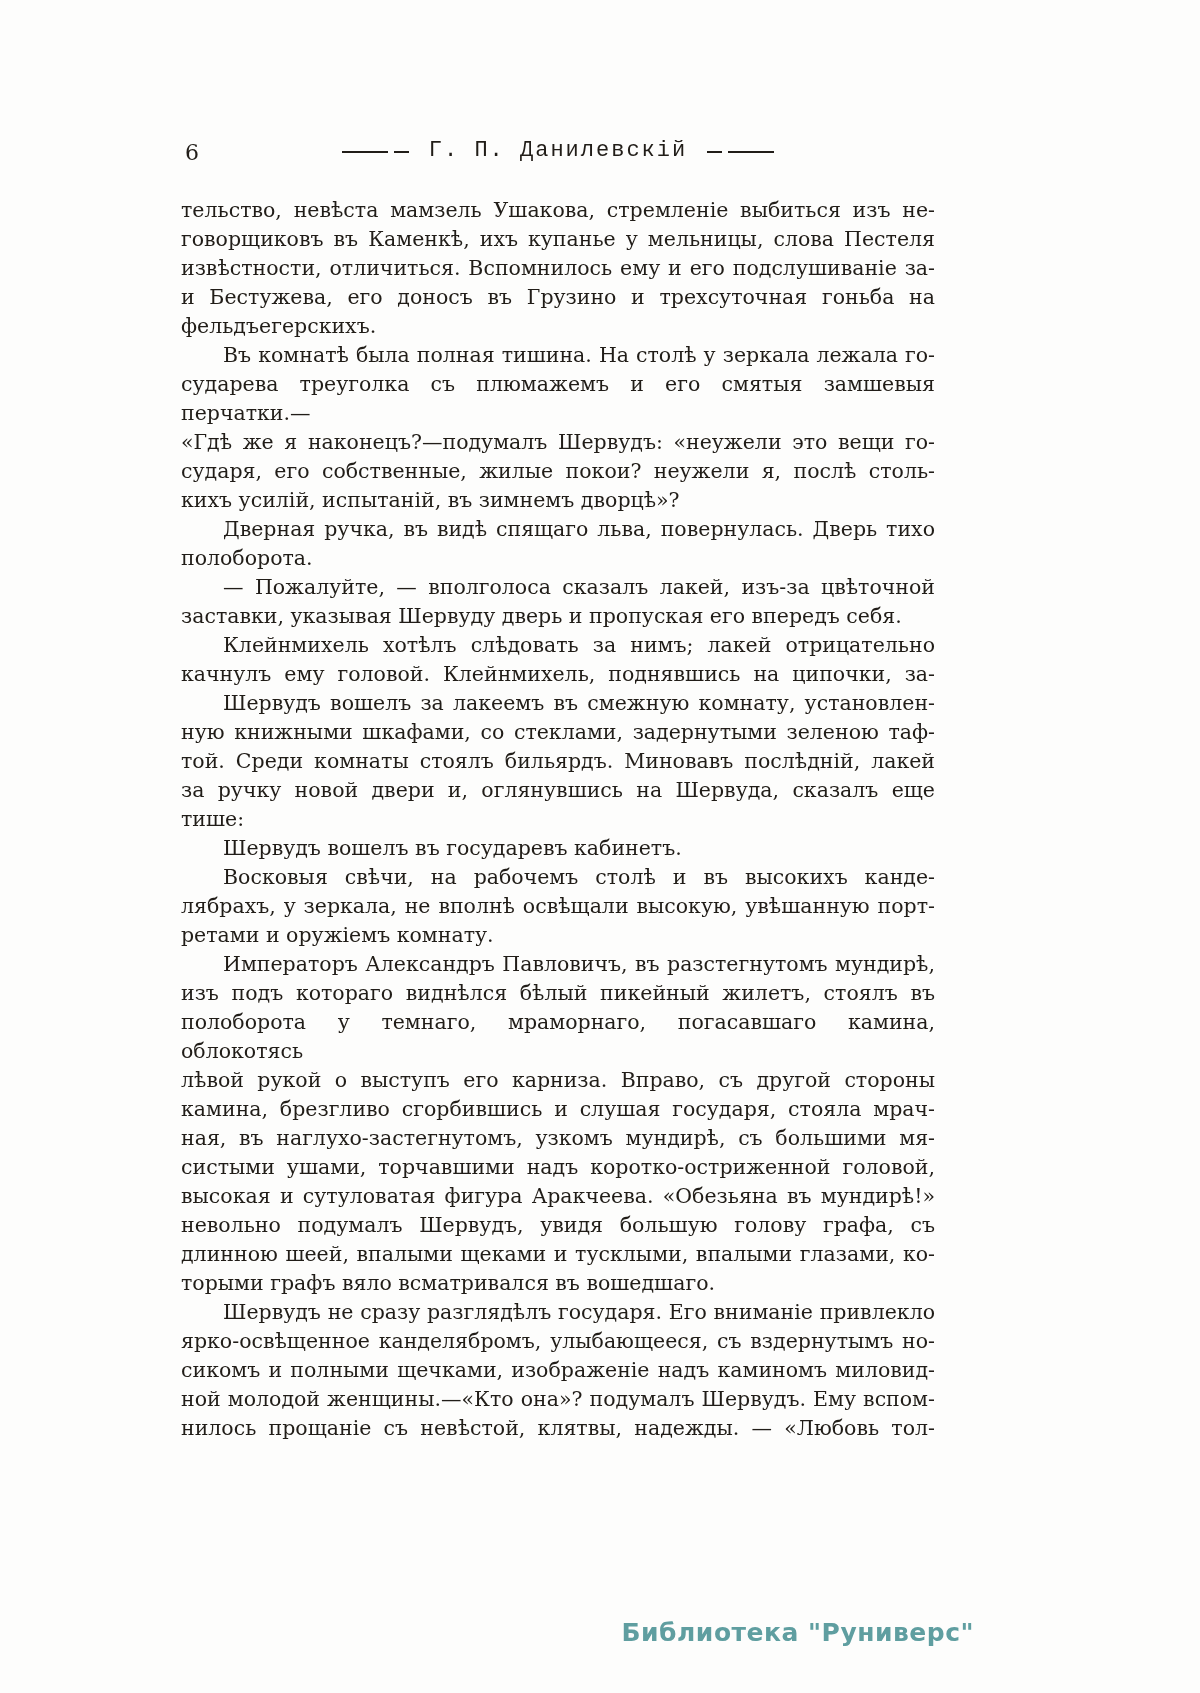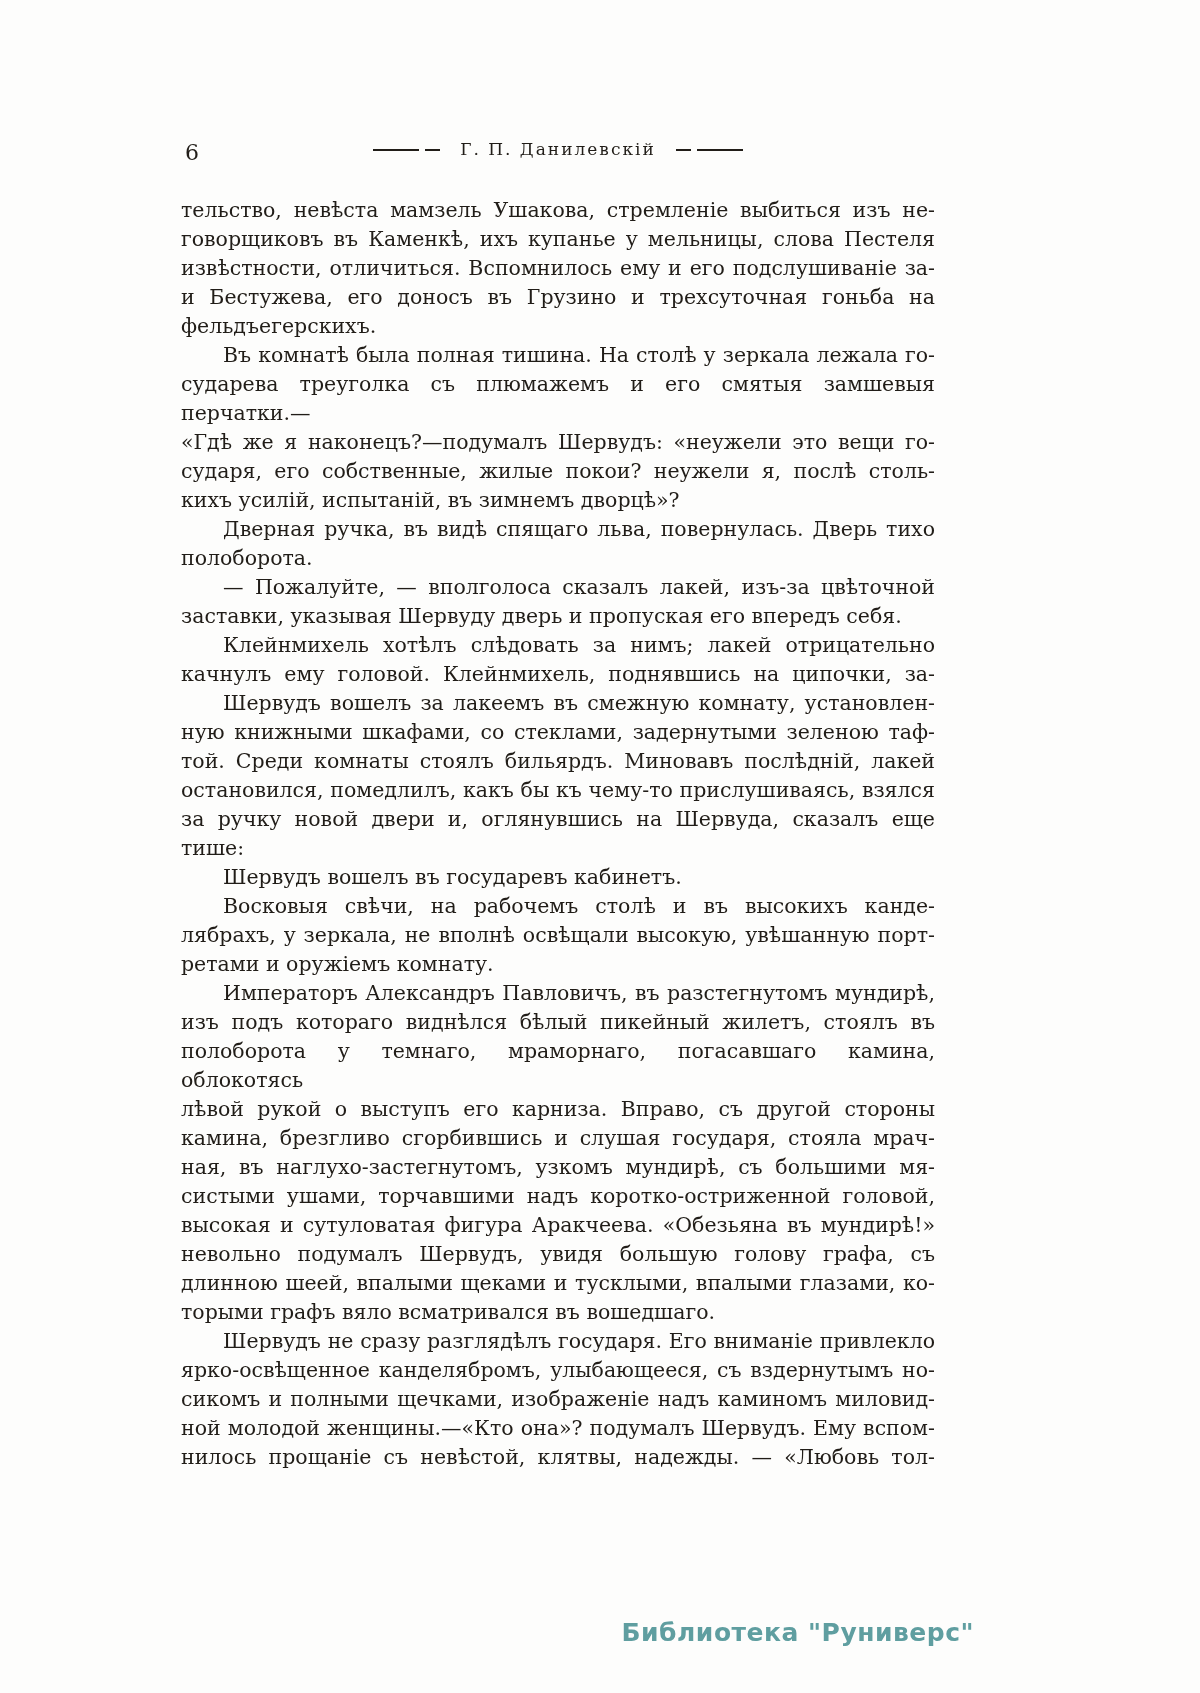--- a/index.html
+++ b/index.html
@@ -18,22 +18,23 @@
   }
   .pagenum {
     position:absolute; left:4px; top:2px;
     font-size:22px; color: var(--text, #211d18);
   }
   .title-wrap {
     position:absolute; left:0; right:0; top:0; text-align:center; white-space:nowrap;
   }
   .title {
     display:inline-block; vertical-align:middle;
-    font-size:17px; letter-spacing:2px; padding:0 14px;
+    font-size:22px; letter-spacing:2px; padding:0 14px;
     color: var(--text, #211d18);
+    font-family: Liberation Mono, monospace;
   }
   .rule { display:inline-block; vertical-align:middle; height:2px; background: var(--text, #211d18); margin-top:3px; }
   .rule-a { width:46px; }
   .rule-b { width:15px; margin-left:6px; margin-right:6px; }
   .rule-b2 { width:15px; margin-right:6px; margin-left:6px; }
   .column {
     position:absolute; left:181px; top:196px; width:754px;
   }
   .para .line {
     font-size:20.5px; line-height:29px;
@@ -85,21 +86,20 @@
         <div class="line last">заставки, указывая Шервуду дверь и пропуская его впередъ себя.</div>
       </div>
       <div class="para">
         <div class="line indent">Клейнмихель хотѣлъ слѣдовать за нимъ; лакей отрицательно</div>
         <div class="line">качнулъ ему головой. Клейнмихель, поднявшись на ципочки, за-</div>
       </div>
       <div class="para">
         <div class="line indent">Шервудъ вошелъ за лакеемъ въ смежную комнату, установлен-</div>
         <div class="line">ную книжными шкафами, со стеклами, задернутыми зеленою таф-</div>
         <div class="line">той. Среди комнаты стоялъ бильярдъ. Миновавъ послѣдній, лакей</div>
-        <div class="line">остановился, помедлилъ, какъ бы къ чему-то прислушиваясь, взялся</div>
         <div class="line">за ручку новой двери и, оглянувшись на Шервуда, сказалъ еще</div>
         <div class="line last">тише:</div>
       </div>
       <div class="para">
         <div class="line indent last">Шервудъ вошелъ въ государевъ кабинетъ.</div>
       </div>
       <div class="para">
         <div class="line indent">Восковыя свѣчи, на рабочемъ столѣ и въ высокихъ канде-</div>
         <div class="line">лябрахъ, у зеркала, не вполнѣ освѣщали высокую, увѣшанную порт-</div>
         <div class="line last">ретами и оружіемъ комнату.</div>

